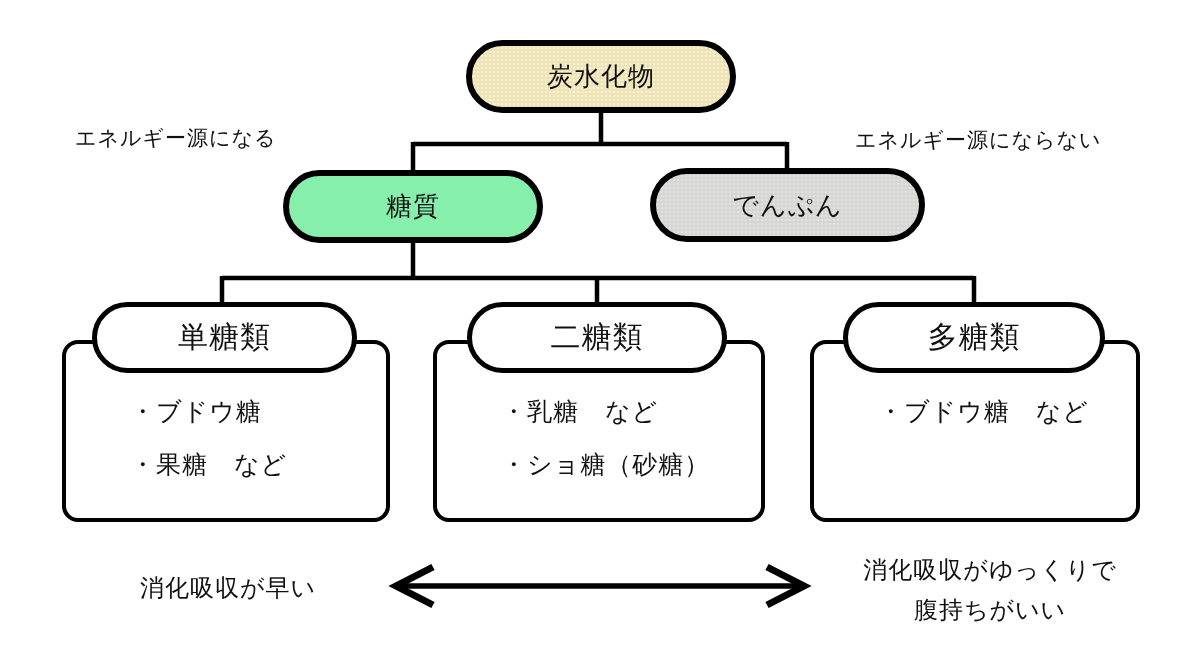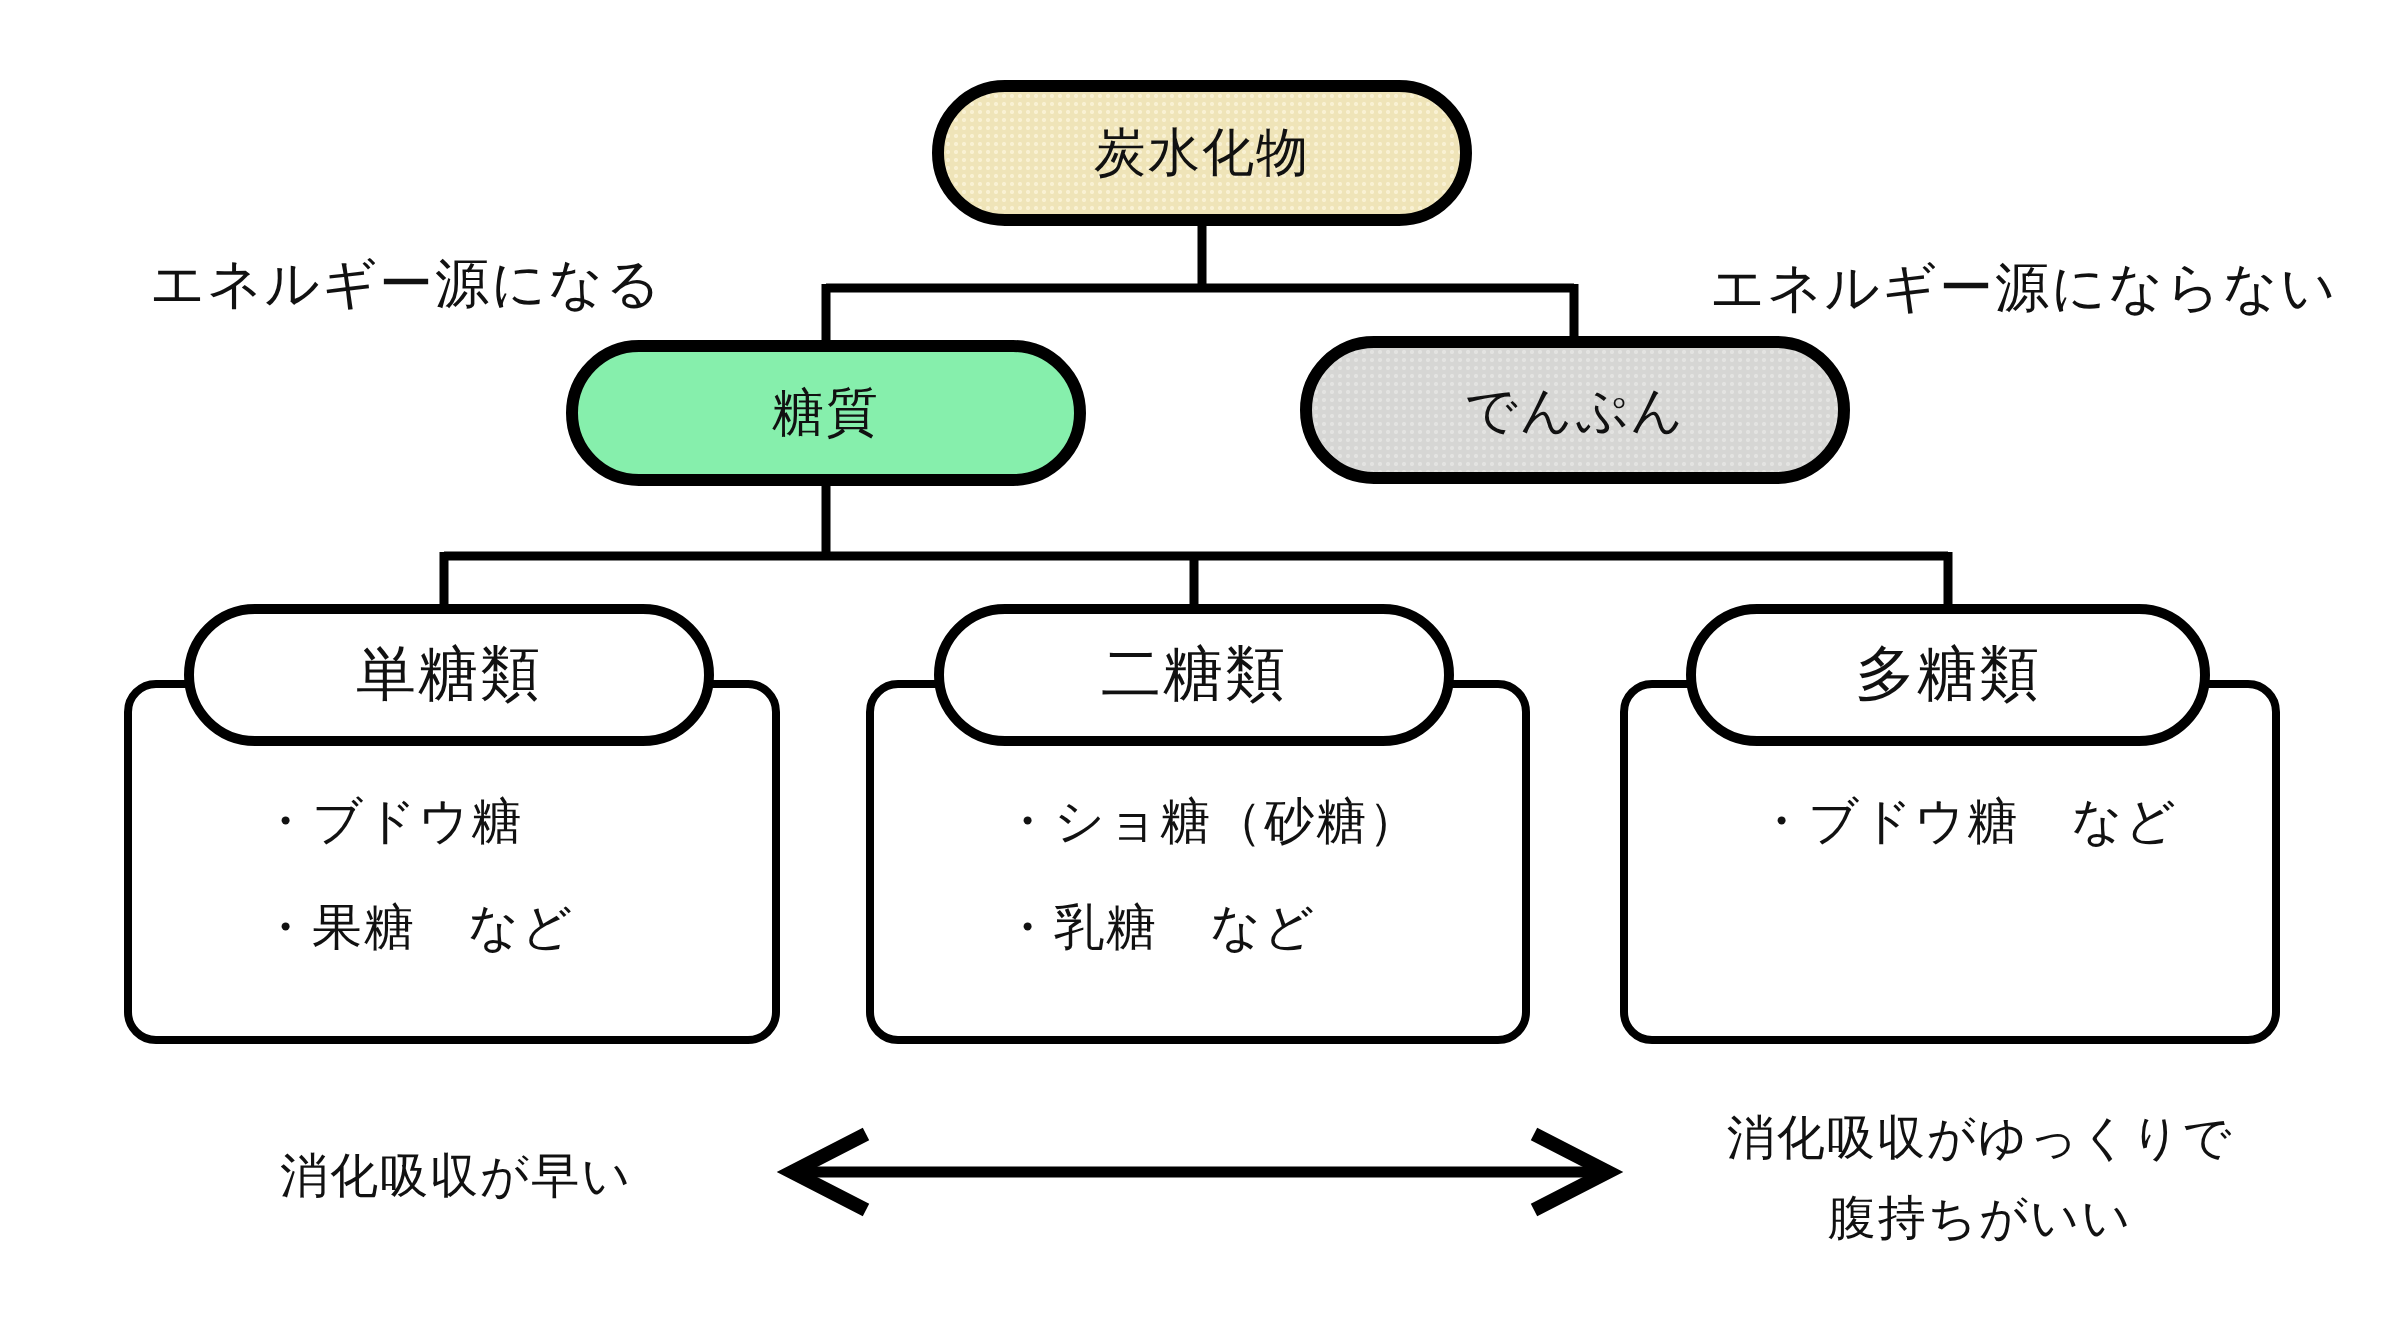--- a/index.html
+++ b/index.html
@@ -26,21 +26,21 @@
   }
   .groupbox{
     position:absolute;border:4px solid #000;border-radius:16px;background:#fff;
     box-sizing:border-box;z-index:1;
   }
   .groupbox .items{
     position:absolute;left:64px;top:51px;right:10px;
     display:flex;flex-direction:column;gap:21px;
   }
   .item{font-size:25px;line-height:32px;letter-spacing:1px;white-space:nowrap;}
-  .side-label{position:absolute;font-size:27px;letter-spacing:1px;white-space:nowrap;z-index:2;}
+  .side-label{position:absolute;font-size:21px;letter-spacing:1px;white-space:nowrap;z-index:2;}
   .caption{position:absolute;font-size:24px;letter-spacing:1px;white-space:nowrap;z-index:2;}
   .caption.two-line{text-align:center;line-height:40px;}
 </style>
 </head>
 <body>
 
 <div id="stage">
 
   <svg id="lines" viewBox="0 0 1200 663" xmlns="http://www.w3.org/2000/svg">
     <g fill="none" stroke="#000" stroke-width="4.5" style="stroke: rgb(0, 0, 0);">
@@ -75,22 +75,22 @@
       <div class="item">・ブドウ糖</div>
       <div class="item">・果糖　など</div>
     </div>
   </div>
   <div class="pill small" style="left:92px;top:302px;width:265px;height:71px;">
     <span>単糖類</span>
   </div>
 
   <div class="groupbox" style="left:433px;top:340px;width:332px;height:182px;">
     <div class="items">
+      <div class="item">・乳糖　など</div>
       <div class="item">・ショ糖（砂糖）</div>
-      <div class="item">・乳糖　など</div>
     </div>
   </div>
   <div class="pill small" style="left:467px;top:302px;width:260px;height:71px;">
     <span>二糖類</span>
   </div>
 
   <div class="groupbox" style="left:810px;top:340px;width:330px;height:182px;">
     <div class="items">
       <div class="item">・ブドウ糖　など</div>
     </div>

